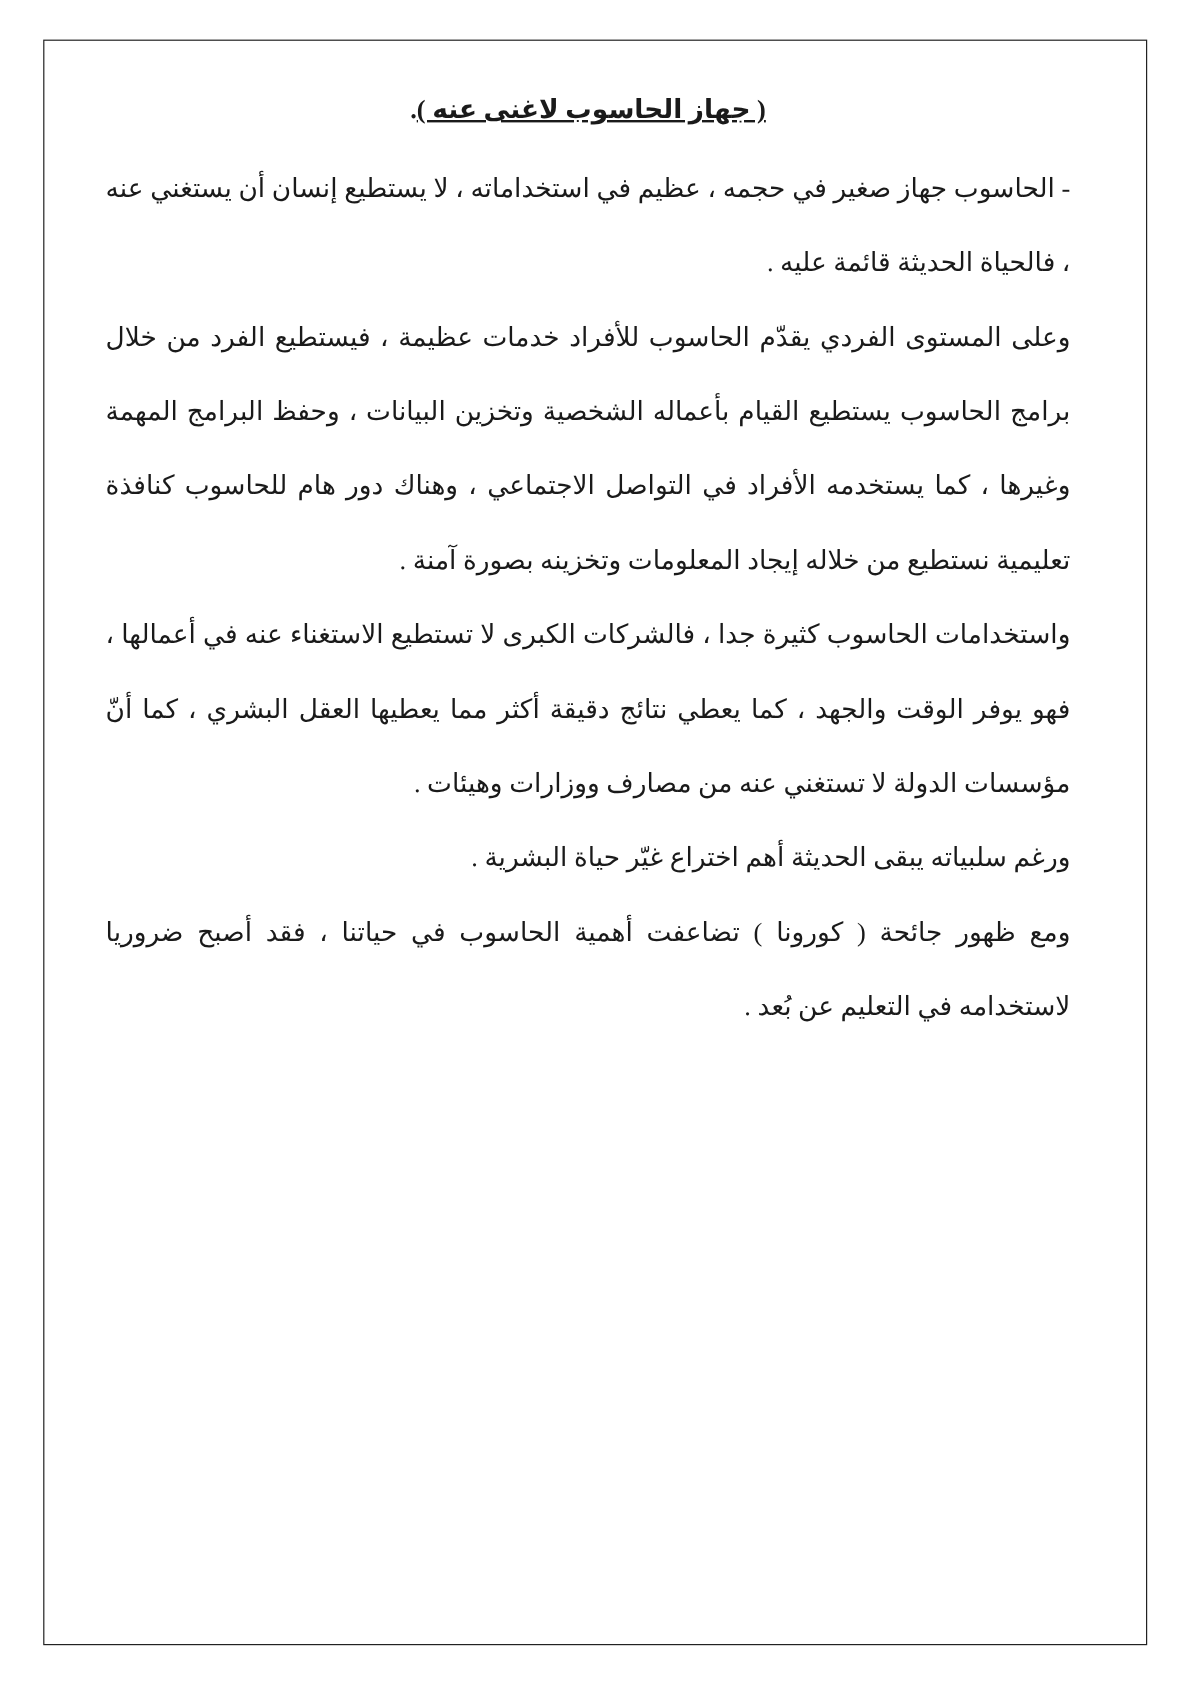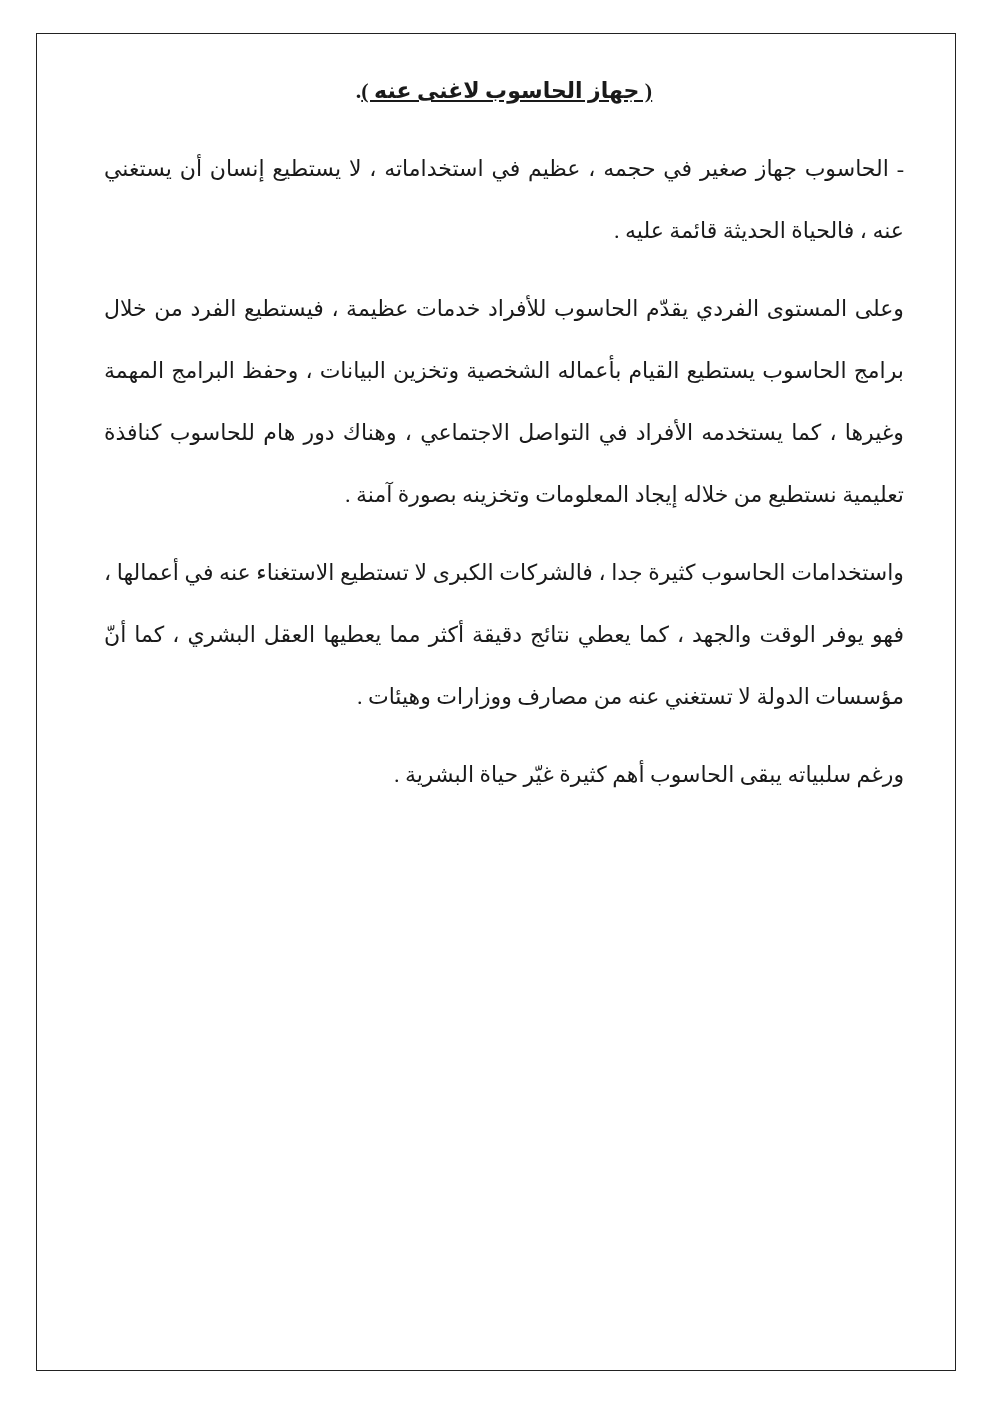--- a/index.html
+++ b/index.html
@@ -21,49 +21,50 @@
     left: 36px;
     top: 33px;
     right: 36px;
     bottom: 32px;
     border: 1px solid #222222;
     pointer-events: none;
   }
   .content {
     position: absolute;
     left: 88px;
-    right: 72px;
+    right: 100px;
     top: 60px;
     direction: rtl;
     unicode-bidi: embed;
   }
   .doc-title {
     text-align: center;
     font-weight: bold;
     font-size: 22px;
     line-height: 62px;
     margin: 0 0 4px 0;
   }
   .title-underline {
     text-decoration: underline;
   }
   p.para {
-    margin: 16px;
+    margin: 0;
     font-size: 22px;
     line-height: 62px;
     text-align: justify;
     text-justify: inter-word;
   }
 </style>
 </head>
 <body>
 
 <div class="page">
   <div class="page-border"></div>
   <div class="content" dir="rtl" lang="ar">
     <div class="doc-title"><span class="title-underline">( جهاز الحاسوب لاغنى عنه )</span><span>.</span></div>
 
     <p class="para">- الحاسوب جهاز صغير في حجمه ، عظيم في استخداماته ، لا يستطيع إنسان أن يستغني عنه ، فالحياة الحديثة قائمة عليه .</p>
     <p class="para">وعلى المستوى الفردي يقدّم الحاسوب للأفراد خدمات عظيمة ، فيستطيع الفرد من خلال برامج الحاسوب يستطيع القيام بأعماله الشخصية وتخزين البيانات ، وحفظ البرامج المهمة وغيرها ، كما يستخدمه الأفراد في التواصل الاجتماعي ، وهناك دور هام للحاسوب كنافذة تعليمية نستطيع من خلاله إيجاد المعلومات وتخزينه بصورة آمنة .</p>
     <p class="para">واستخدامات  الحاسوب كثيرة جدا ، فالشركات الكبرى لا  تستطيع الاستغناء عنه في أعمالها ، فهو يوفر الوقت والجهد ، كما يعطي نتائج دقيقة أكثر مما يعطيها العقل البشري ، كما أنّ مؤسسات الدولة لا تستغني عنه من مصارف ووزارات وهيئات .</p>
-    <p class="para">ورغم سلبياته يبقى الحاسوب أهم كثيرة غيّر حياة البشرية .</p>
+    <p class="para">ورغم سلبياته يبقى الحديثة أهم اختراع غيّر حياة البشرية .</p>
+    <p class="para">ومع ظهور جائحة ( كورونا ) تضاعفت أهمية الحاسوب في حياتنا ، فقد أصبح ضروريا لاستخدامه في التعليم عن بُعد .</p>
   </div>
 </div>
 
 </body></html>

